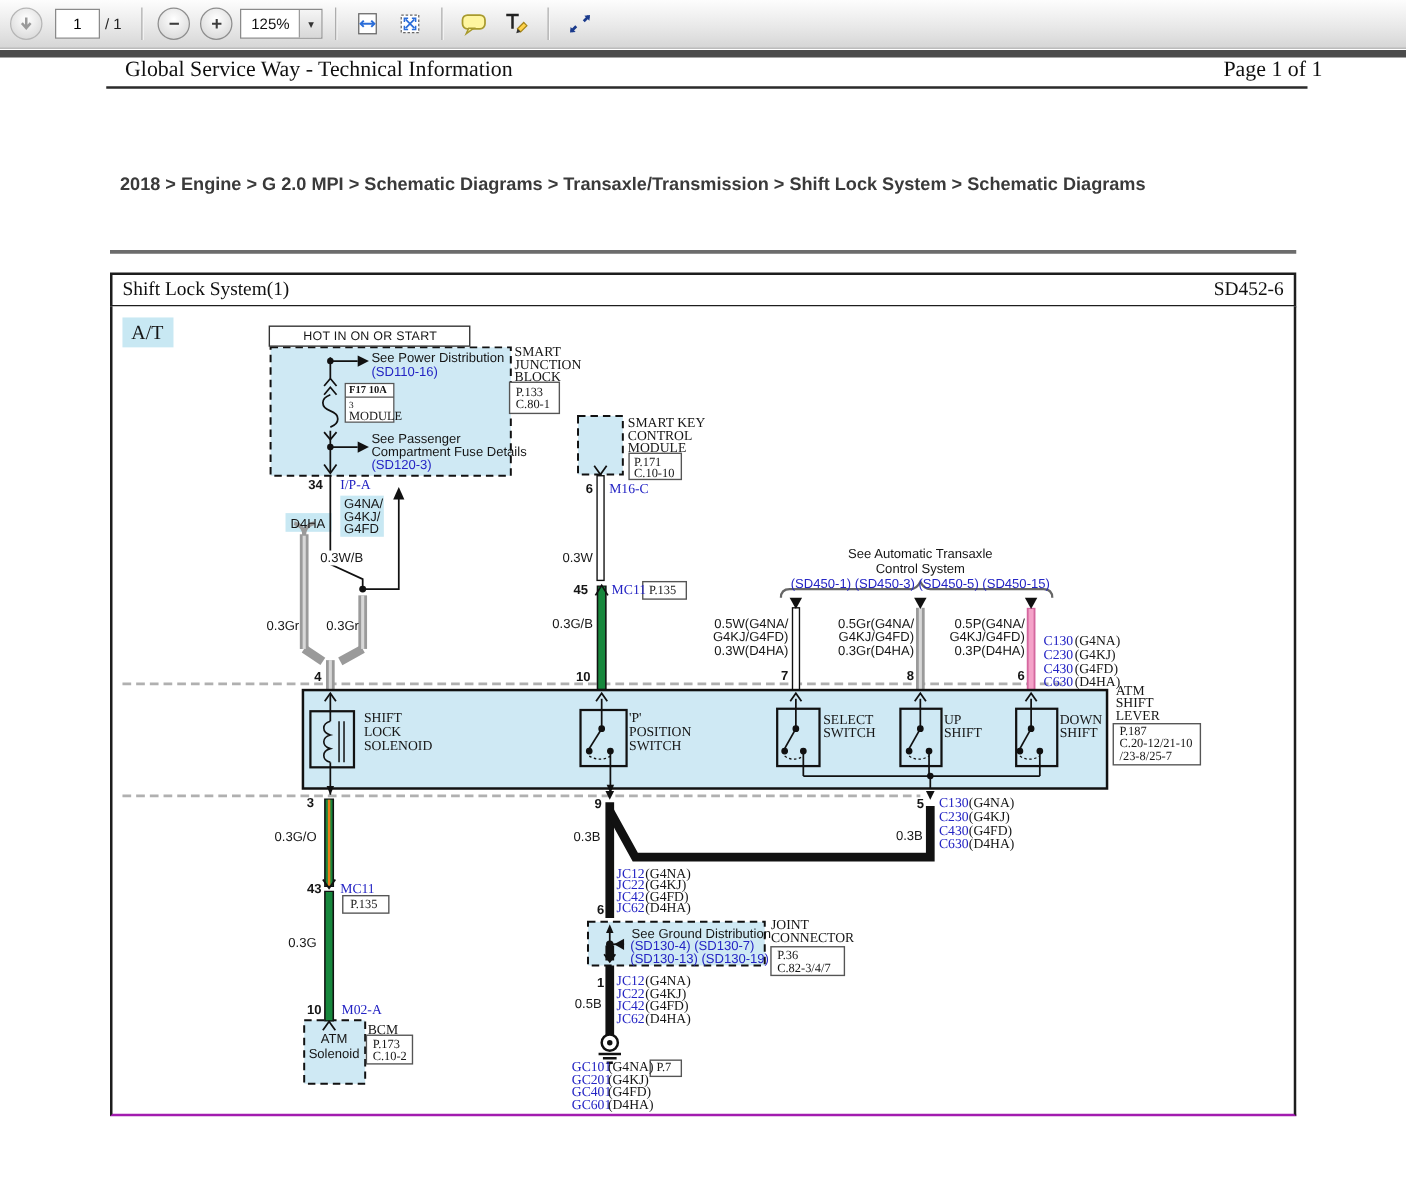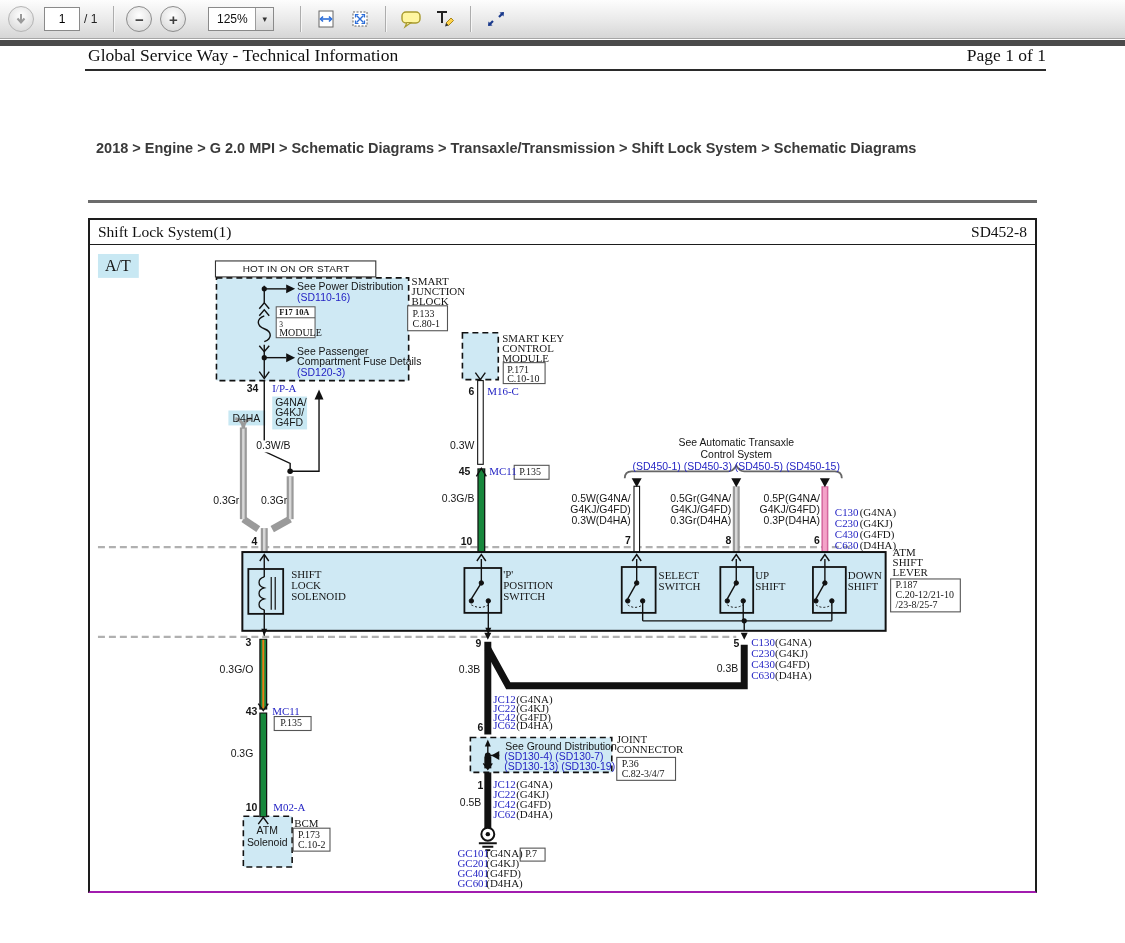--- a/index.html
+++ b/index.html
@@ -14,26 +14,26 @@
     display:flex;align-items:center;justify-content:center;width:28px;height:28px;}
   .tb-circle{width:24px;height:24px;border-radius:50%;border:1px solid #8d8d8d;
     background:radial-gradient(circle at 50% 35%,#ffffff,#d2d2d2);display:flex;align-items:center;
     justify-content:center;font-size:15px;font-weight:bold;color:#3d3d3d;line-height:1;}
   .disabled .tb-circle{color:#a3a3a3;border-color:#b5b5b5;}
   .page-input{width:30px;height:20px;margin:0 4px 0 6px;border:1px solid #8a8a8a;text-align:center;
     font-size:12px;font-family:"Liberation Sans",sans-serif;background:#fff;}
   .page-total{font-size:12px;color:#222;margin-right:8px;}
   .sep{width:1px;height:26px;background:#adadad;box-shadow:1px 0 0 #f6f6f6;margin:0 8px;}
   .zoom-box{display:flex;align-items:stretch;height:22px;border:1px solid #8a8a8a;background:#fff;
-    margin:0 18px;cursor:pointer;}
+    margin:0 2px;cursor:pointer;}
   .zoom-val{width:46px;display:flex;align-items:center;justify-content:center;font-size:12px;color:#111;}
   .zoom-dd{width:17px;display:flex;align-items:center;justify-content:center;border-left:1px solid #9c9c9c;
     background:linear-gradient(#f5f5f5,#d8d8d8);font-size:9px;color:#333;}
   
-  .doc-header{position:absolute;left:88px;top:45px;width:958px;display:flex;
+  .doc-header{position:absolute;left:100px;top:45px;width:958px;display:flex;
     justify-content:space-between;font-family:"Liberation Serif",serif;font-size:17.5px;color:#101010;}
   .header-rule{position:absolute;left:85px;top:69px;width:961px;height:2px;background:#2b2b2b;}
   .breadcrumb{position:absolute;left:96px;top:137px;width:945px;font-weight:bold;font-size:14.5px;
     color:#3a3a3a;line-height:23px;}
   .breadcrumb-rule{position:absolute;left:88px;top:200px;width:949px;height:3px;background:#6c6c6c;}
   .sheet-band{position:absolute;left:88px;top:218px;width:949px;height:28px;box-sizing:border-box;
     border:2px solid #1d1d1d;display:flex;justify-content:space-between;align-items:center;
     padding:0 8px;font-family:"Liberation Serif",serif;font-size:15.5px;color:#101010;}
   .diagram-frame{position:absolute;left:88px;top:245px;width:949px;height:648px;box-sizing:border-box;
     border-left:2px solid #1d1d1d;border-right:2px solid #1d1d1d;border-bottom:2px solid #a21caf;background:#fff;}
@@ -118,21 +118,21 @@
   <span>Global Service Way - Technical Information</span>
   <span>Page 1 of 1</span>
 </div>
 <div class="header-rule"></div>
 
 <div class="breadcrumb">2018 &gt; Engine &gt; G 2.0 MPI &gt; Schematic Diagrams &gt; Transaxle/Transmission &gt; Shift Lock System &gt; Schematic Diagrams</div>
 <div class="breadcrumb-rule"></div>
 
 <div class="sheet-band">
   <span>Shift Lock System(1)</span>
-  <span>SD452-8</span>
+  <span>SD452-6</span>
 </div>
 
 <div class="diagram-frame">
 <svg id="diagram-svg" viewBox="88 245 949 648" preserveAspectRatio="none">
 
   <g>
     <rect x="96" y="254" width="41" height="24" fill="#c8e8f3"></rect>
     <rect x="227" y="411" width="37" height="15" fill="#c8e8f3"></rect>
     <rect x="271" y="397" width="35" height="33" fill="#c8e8f3"></rect>
   </g>

